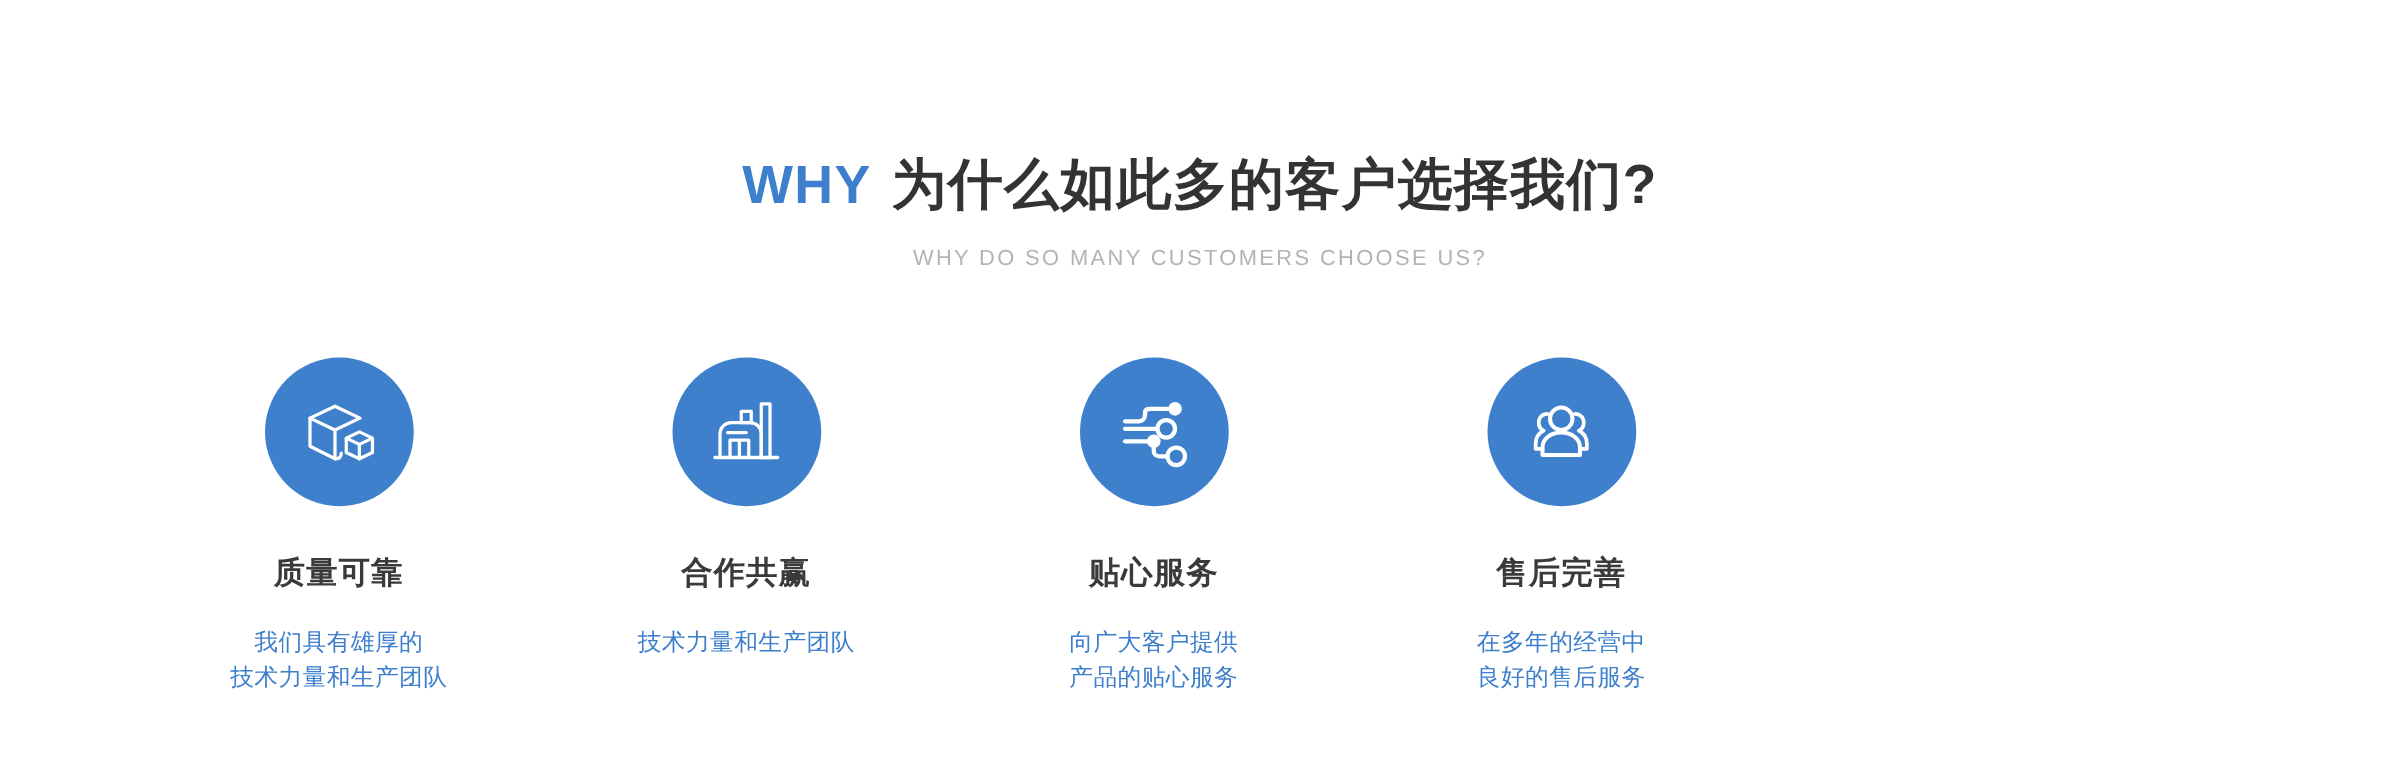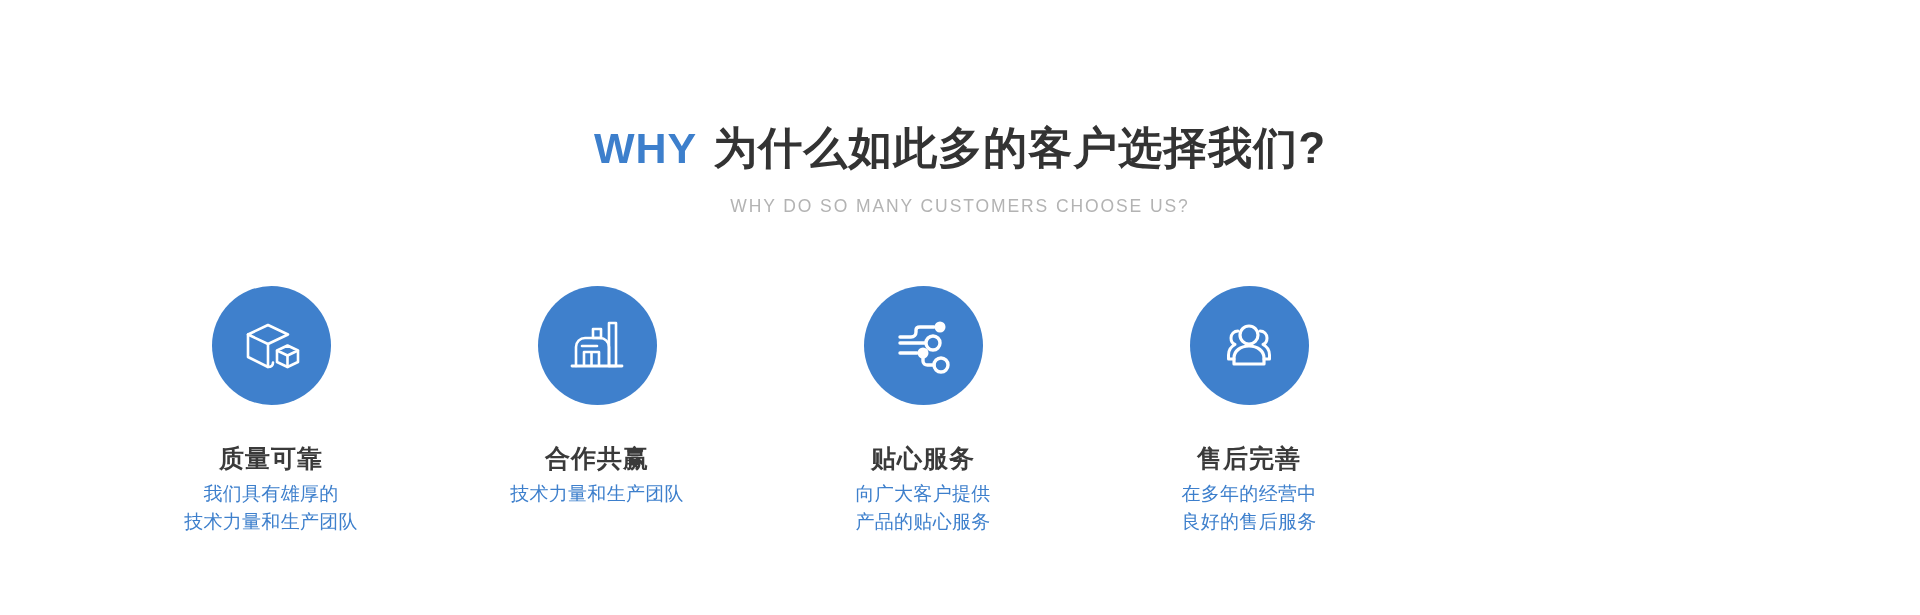--- a/index.html
+++ b/index.html
@@ -87,21 +87,21 @@
   }
   .feature-title {
     margin-top: 38px;
     font-size: 25px;
     font-weight: bold;
     color: #3a3a3a;
     letter-spacing: 1px;
     line-height: 30px;
   }
   .feature-desc {
-    margin-top: 7px;
+    margin-top: 28px;
     font-size: 19px;
     color: #3d7fcc;
     line-height: 28px;
     letter-spacing: 0.3px;
   }
   .feature-desc .line {
     display: block;
   }
 </style>
 </head>

